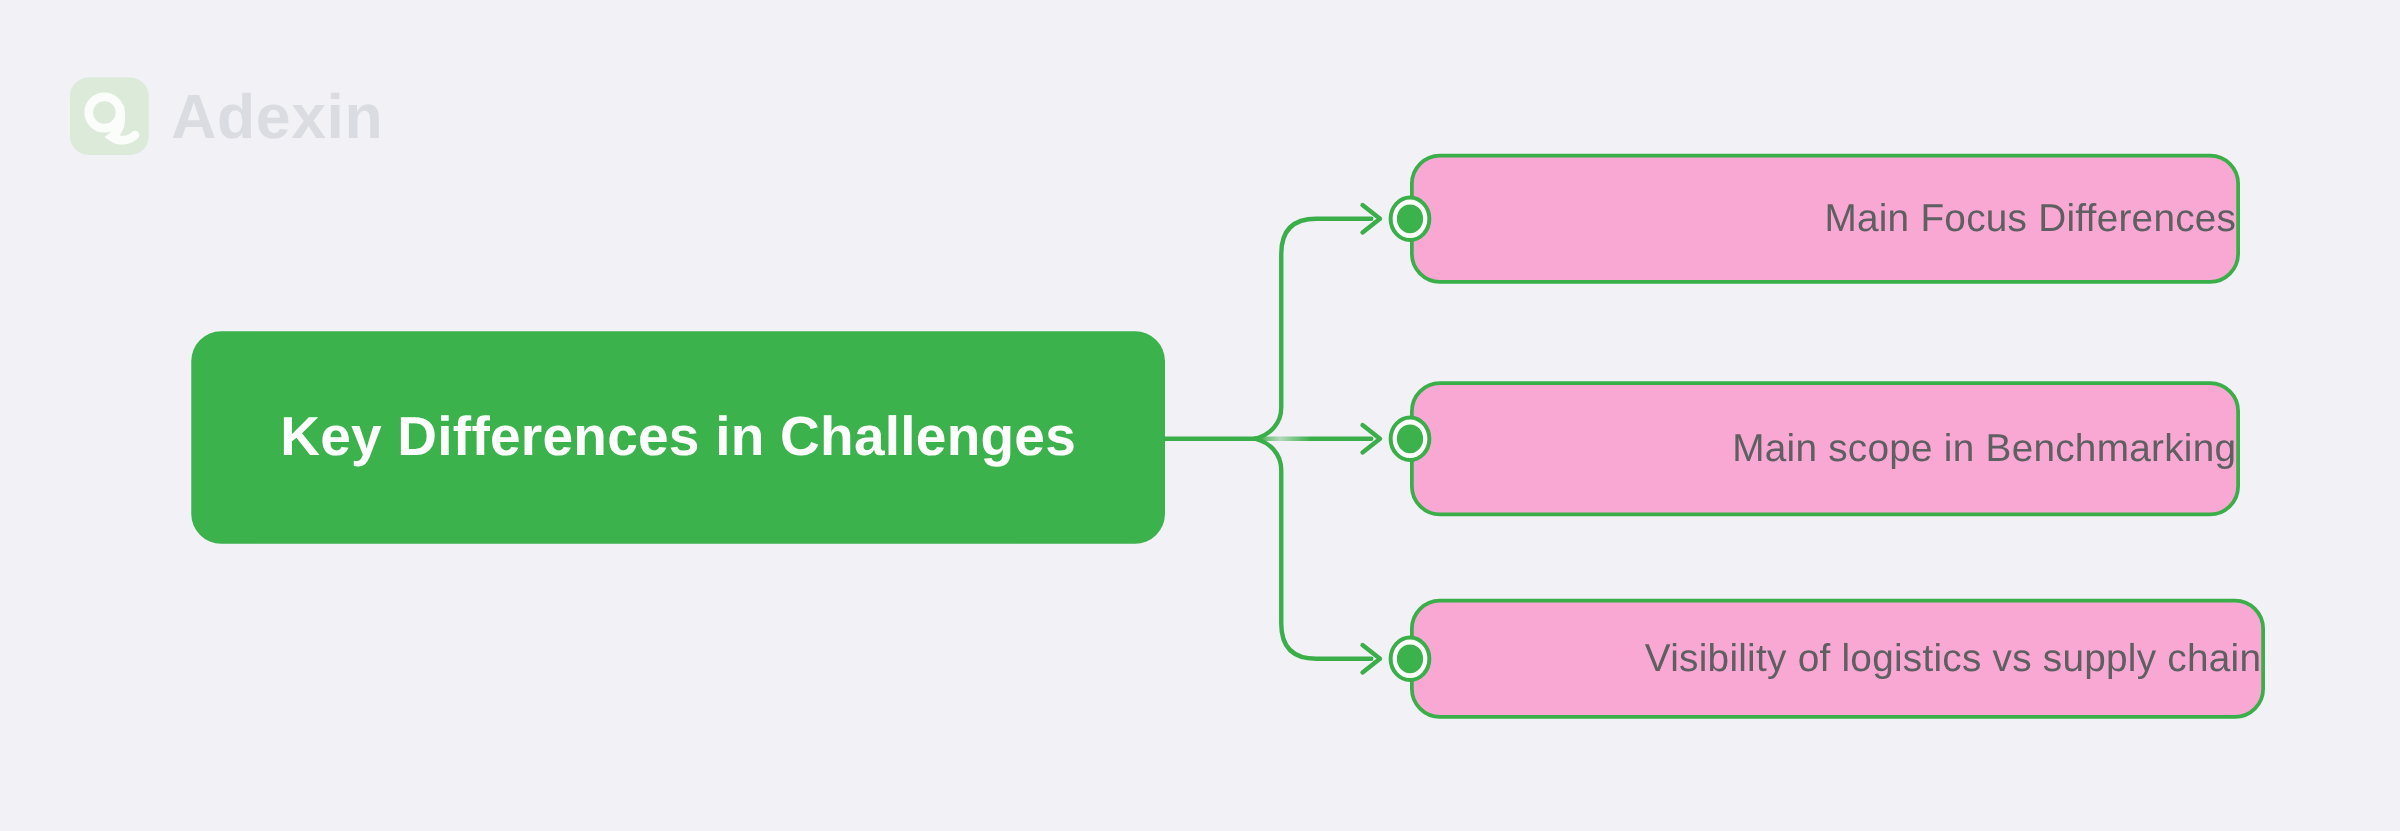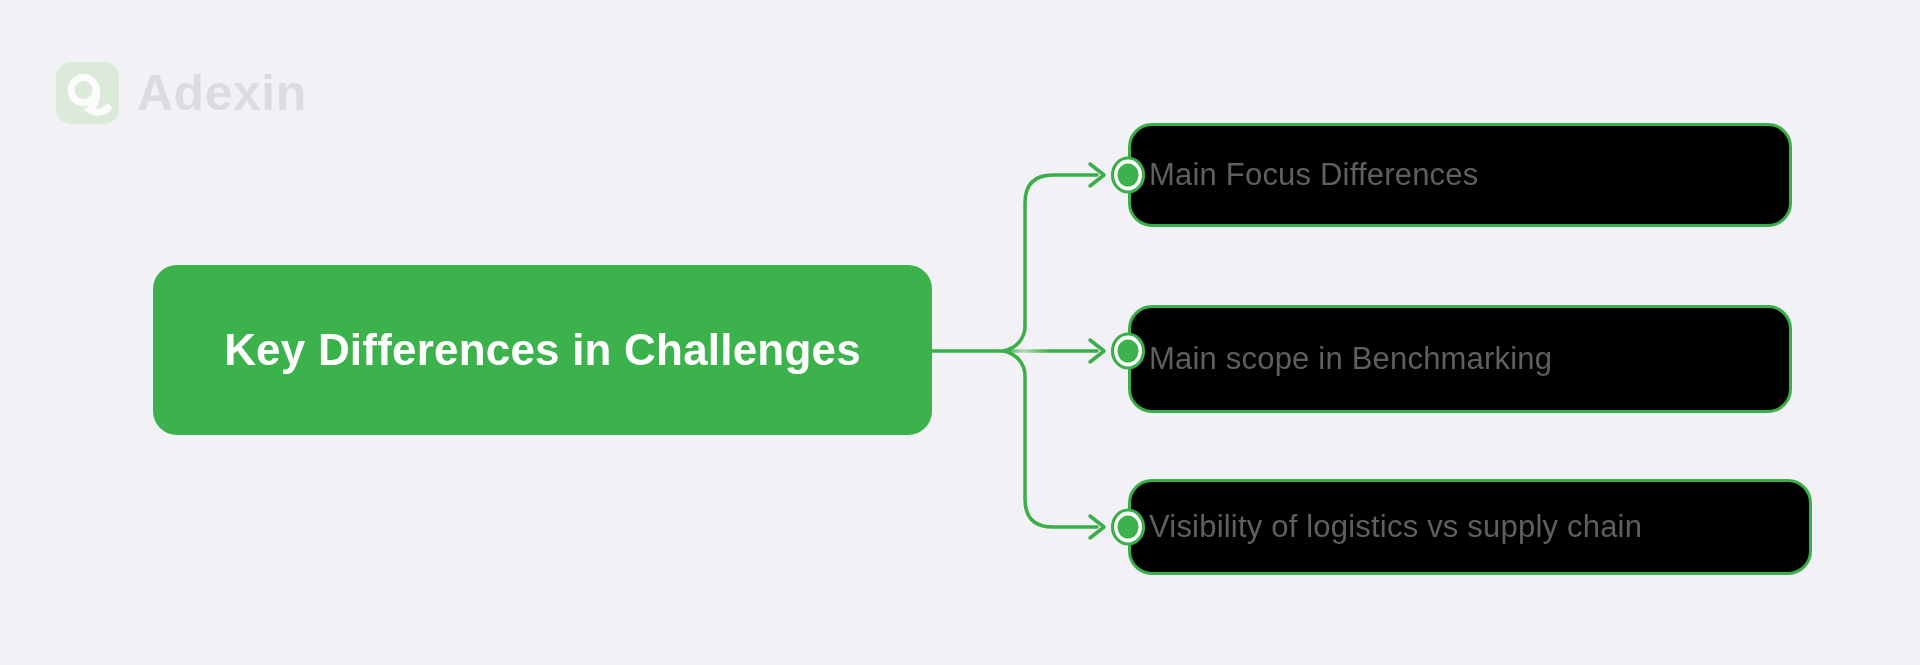--- a/index.html
+++ b/index.html
@@ -70,26 +70,26 @@
     font-size: 44px;
     font-weight: 700;
     letter-spacing: 0.2px;
     text-align: center;
     white-space: nowrap;
   }
 
   
   .child-node {
     position: absolute;
-    background: #000000;
+    background: #f9a8d4;
     border: 3px solid var(--color-node_border);
     border-radius: 24px;
     display: flex;
     align-items: center;
-    justify-content: flex-start;
+    justify-content: flex-end;
   }
   .child-node-label {
     color: var(--color-node_text);
     font-size: 31px;
     font-weight: 400;
     letter-spacing: 0.2px;
     white-space: nowrap;
     padding-left: 18px;
   }
   .child-node-1 { left: 1128px; top: 123px;  width: 664px; height: 104px; }

